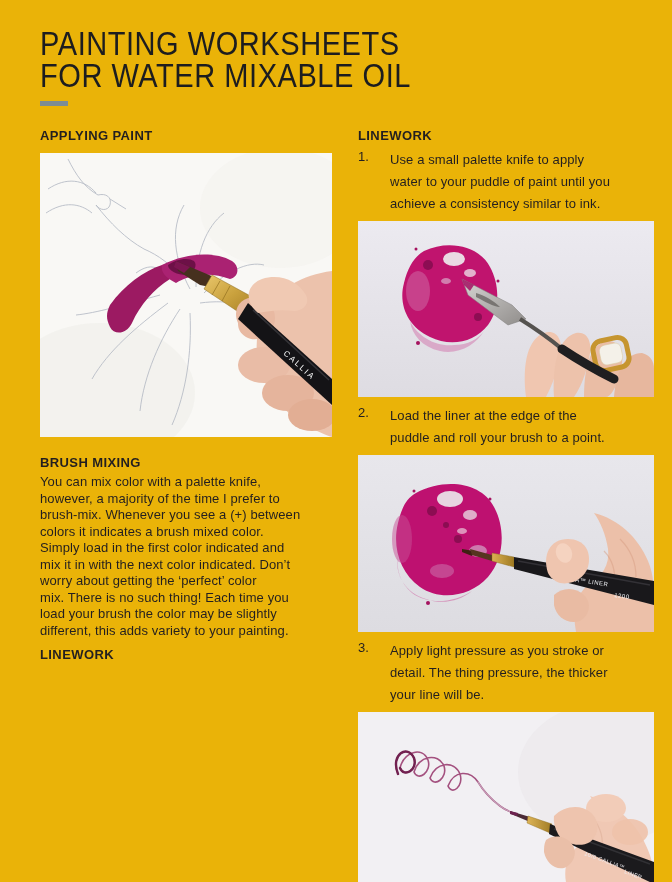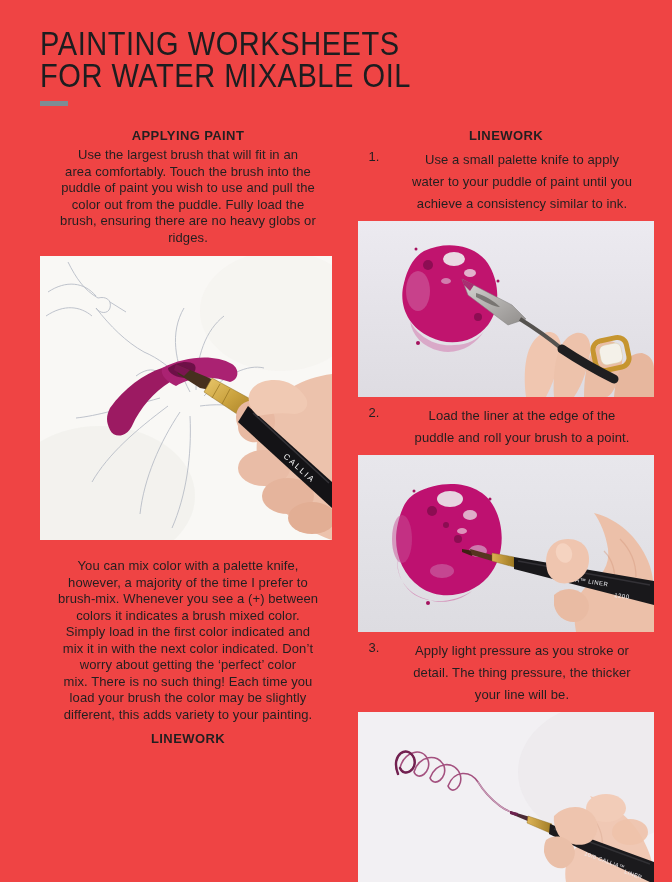--- a/index.html
+++ b/index.html
@@ -1,30 +1,30 @@
 <!DOCTYPE html>
 <html><head>
 <meta charset="utf-8">
 <style>
   html,body { margin:0; padding:0; background:#ffffff; }
   .page {
-    position:relative; width:672px; height:882px; background:#ef4444;
+    position:relative; width:672px; height:882px; background:#eab308;
     overflow:hidden; font-family:"Liberation Sans", sans-serif; color:#231f20;
   }
   .title {
     position:absolute; left:40px; top:28px;
     font-size:33px; line-height:32px; font-weight:400; color:#1d1d1f;
     letter-spacing:0.6px; white-space:nowrap;
     transform:scaleX(0.88); transform-origin:left top;
   }
   .accent-dash {
     position:absolute; left:40px; top:101px; width:28px; height:5px;
     background:#7d8c94;
   }
-  .col { position:absolute; top:128px;text-align:center; }
+  .col { position:absolute; top:128px; }
   .col-left  { left:40px;  width:296px; }
   .col-right { left:358px; width:296px; }
   .heading {
     margin:0 0 4px 0; font-size:13px; font-weight:700;
     letter-spacing:0.4px; color:#231f20;
   }
   .body {
     margin:0; font-size:13px; line-height:16.5px; letter-spacing:0.1px;
     white-space:pre-line;
   }
@@ -46,26 +46,20 @@
 
   <div class="title">
     <div>PAINTING WORKSHEETS</div>
     <div>FOR WATER MIXABLE OIL</div>
   </div>
   <div class="accent-dash"></div>
 
   <div class="col col-left">
     <div class="sec-ap">
       <h3 class="heading">APPLYING PAINT</h3>
-      <p class="body">Use the largest brush that will fit in an
-area comfortably. Touch the brush into the
-puddle of paint you wish to use and pull the
-color out from the puddle. Fully load the
-brush, ensuring there are no heavy globs or
-ridges.</p>
     </div>
 
     <div class="photo-frame pf-left">
       <svg class="photo" width="292" height="284" viewBox="0 0 292 284">
         <defs>
           <linearGradient id="goldL" x1="0" y1="0" x2="1" y2="1">
             <stop offset="0" stop-color="#e9c76c"></stop>
               <stop offset="0.5" stop-color="#caa23e"></stop>
               <stop offset="1" stop-color="#a27a22"></stop>
           </linearGradient>
@@ -113,20 +107,21 @@
           <ellipse cx="272" cy="262" rx="24" ry="16" fill="#e2ae94"></ellipse>
         </g>
         <path d="M208,150 L292,226 L292,252 L198,166 Z" fill="#141316"></path>
         <path d="M213,157 L289,227" stroke="#3c3b40" stroke-width="1.6" opacity="0.8" fill="none"></path>
         <path d="M218,160 C204,148 206,132 222,126 C240,120 258,128 266,142 C270,150 264,158 254,158 C240,156 228,158 218,160 Z" fill="#f0c9b3"></path>
         <text transform="translate(243,201) rotate(42)" font-size="8" fill="#ffffff" letter-spacing="2" font-family="Liberation Sans, sans-serif">CALLIA</text>
       </svg>
     </div>
 
     <div class="sec-bm">
+      <h3 class="heading">BRUSH MIXING</h3>
       <p class="body">You can mix color with a palette knife,
 however, a majority of the time I prefer to
 brush-mix. Whenever you see a (+) between
 colors it indicates a brush mixed color.
 Simply load in the first color indicated and
 mix it in with the next color indicated. Don’t
 worry about getting the ‘perfect’ color
 mix. There is no such thing! Each time you
 load your brush the color may be slightly
 different, this adds variety to your painting.</p>

